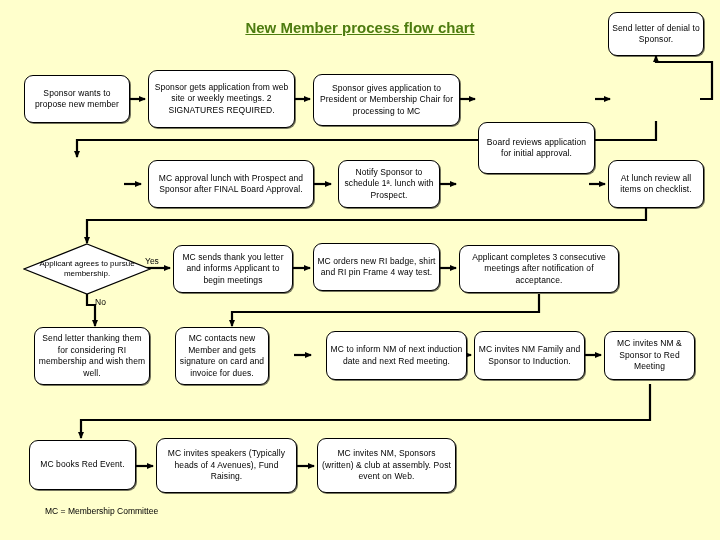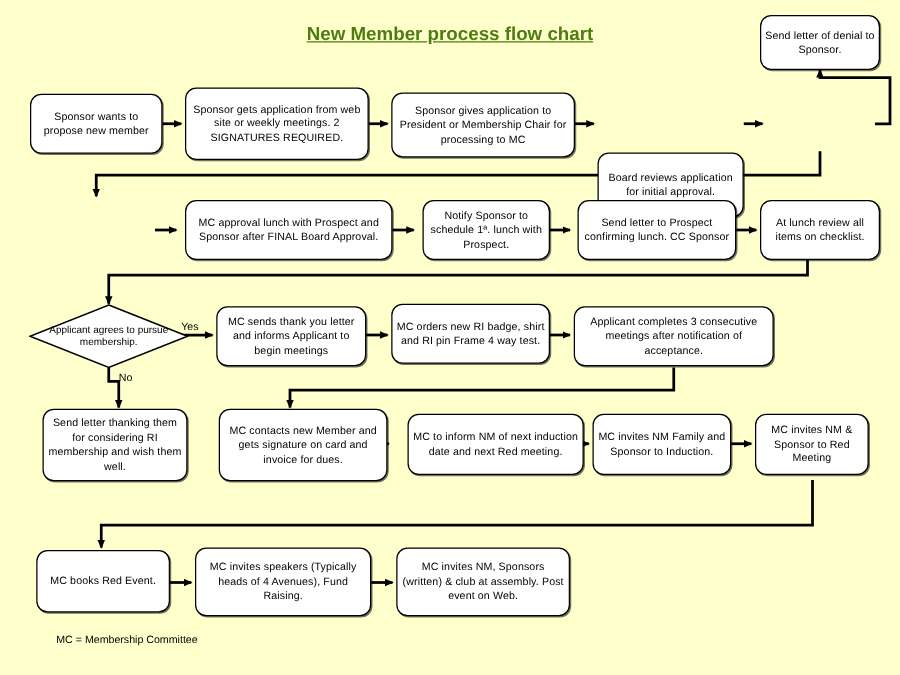--- a/index.html
+++ b/index.html
@@ -139,23 +139,20 @@
   <div class="node" style="left:608px;top:12px;width:96px;height:44px;">
     <span>Send letter of denial to Sponsor.</span>
   </div>
 
   <div class="node" style="left:148px;top:160px;width:166px;height:48px;">
     <span>MC approval lunch with Prospect and Sponsor after FINAL Board Approval.</span>
   </div>
   <div class="node" style="left:338px;top:160px;width:102px;height:48px;">
     <span>Notify Sponsor to schedule 1ª. lunch with Prospect.</span>
   </div>
-  <div class="node" style="left:462px;top:160px;width:127px;height:48px;">
-    <span>Send letter to Prospect confirming lunch. CC Sponsor</span>
-  </div>
   <div class="node" style="left:608px;top:160px;width:96px;height:48px;">
     <span>At lunch review all items on checklist.</span>
   </div>
 
   <div class="diamond" style="left:23px;top:243px;width:128px;height:52px;">
     <svg class="dshape" viewBox="0 0 128 52" preserveAspectRatio="none">
       <polygon points="64,1 127,26 64,51 1,26" fill="#FFFFFF" stroke="#000" stroke-width="1.3"></polygon>
     </svg>
     <div class="dlabel" style="font-size:8px;line-height:10.5px;">Applicant agrees to pursue membership.</div>
   </div>
@@ -168,21 +165,21 @@
   <div class="node" style="left:313px;top:243px;width:127px;height:48px;">
     <span>MC orders new RI badge, shirt and RI pin Frame 4 way test.</span>
   </div>
   <div class="node" style="left:459px;top:245px;width:160px;height:48px;">
     <span>Applicant completes 3 consecutive meetings after notification of acceptance.</span>
   </div>
 
   <div class="node" style="left:34px;top:327px;width:116px;height:58px;">
     <span>Send letter thanking them for considering RI membership and wish them well.</span>
   </div>
-  <div class="node" style="left:175px;top:327px;width:135px;height:58px;">
+  <div class="node" style="left:175px;top:327px;width:94px;height:58px;">
     <span>MC contacts new Member and gets signature on card and invoice for dues.</span>
   </div>
   <div class="node" style="left:314px;top:331px;width:141px;height:49px;margin-left:12px;">
     <span>MC to inform NM of next induction date and next Red meeting.</span>
   </div>
   <div class="node" style="left:474px;top:331px;width:111px;height:49px;">
     <span>MC invites NM Family and Sponsor to Induction.</span>
   </div>
   <div class="node" style="left:604px;top:331px;width:91px;height:49px;">
     <span>MC invites NM &amp; Sponsor to Red Meeting</span>

